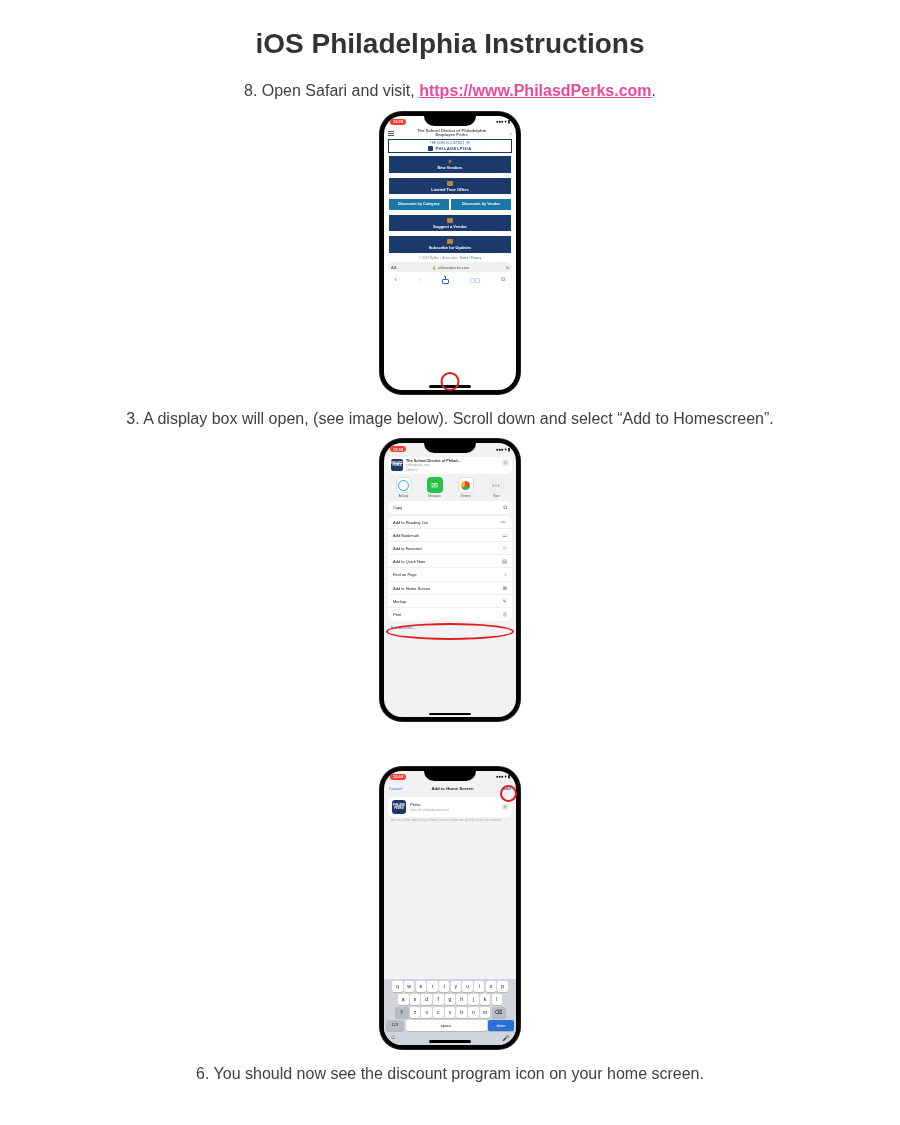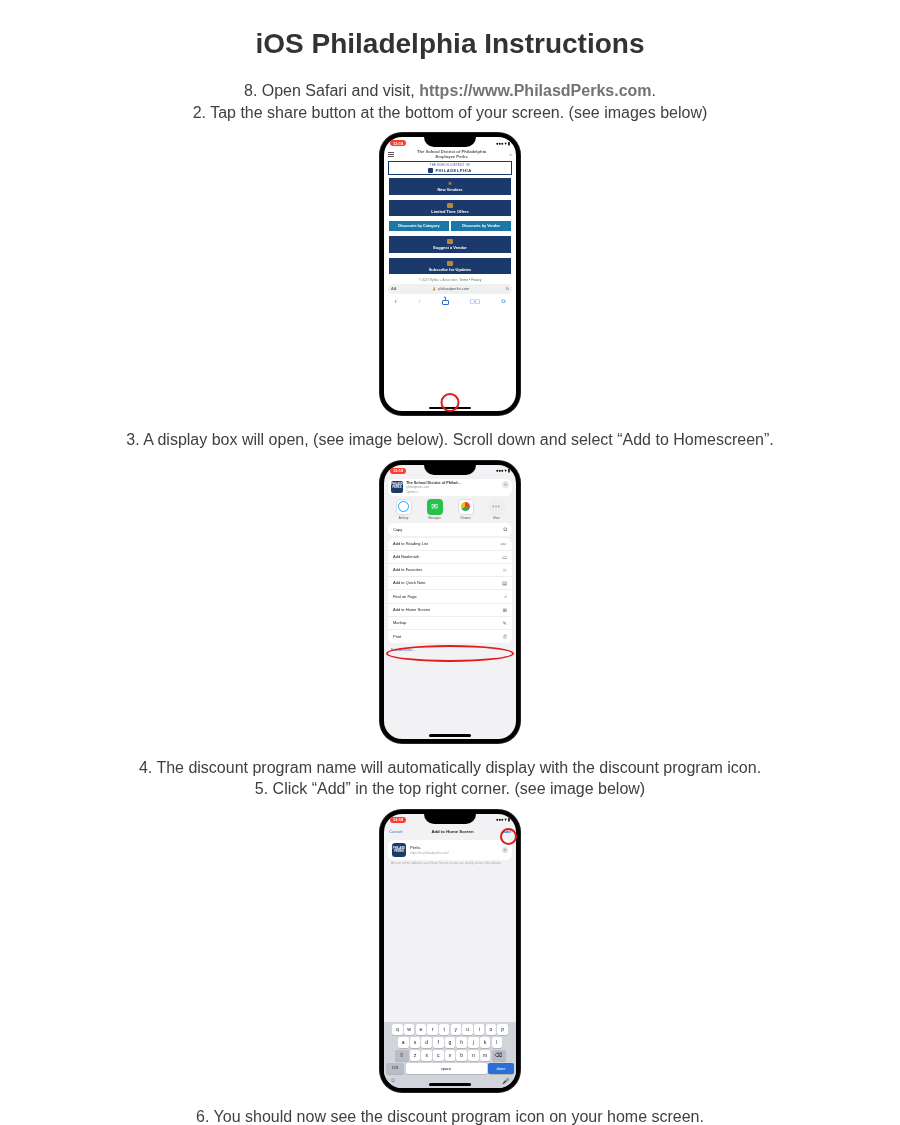--- a/index.html
+++ b/index.html
@@ -18,21 +18,21 @@
     color: #333;
     margin-bottom: 20px;
   }
   .instr-block {
     text-align: center;
     font-size: 16px;
     line-height: 1.35;
     color: #404040;
     margin: 4px 0 10px;
   }
-  .instr-block strong { font-weight: 700; color: #737373; }
+  .instr-block strong { font-weight: 700; color: #ec4899; text-decoration: underline; }
   .phone-wrap { display: flex; justify-content: center; margin: 6px 0 14px; }
 
   
   .phone {
     width: 140px;
     height: 282px;
     background: #000;
     border-radius: 22px;
     padding: 4px;
     position: relative;
@@ -219,21 +219,20 @@
   .kb-extra{ display:flex; justify-content:space-between; padding:1px 4px 0; font-size:6px; color:#555;}
 
 </style>
 </head>
 <body>
 
 <h1 class="title">iOS Philadelphia Instructions</h1>
 
 <div class="instr-block">
   <span>8. Open Safari and visit, </span><strong>https://www.PhilasdPerks.com</strong><span>.</span><br>
-  <span>2. Tap the share button at the bottom of your screen. (see images below)</span>
 </div>
 
 <div class="phone-wrap">
   <div class="phone">
     <div class="screen">
       <div class="notch"></div>
       <div class="status-bar">
         <span class="time-pill">12:18</span>
         <span class="status-right">●●● ▾ ▮</span>
       </div>
@@ -375,22 +374,21 @@
           </div>
       </div>
       <div class="s2-edit">Edit Actions…</div>
       <div class="home-indicator"></div>
     </div>
     <div class="ellipse" style="width:128px; height:17px; left:6px; top:184px;"></div>
   </div>
 </div>
 
 <div class="instr-block">
-  <span>4. The discount program name will automatically display with the discount program icon.</span><br>
-  <span>5. Click “Add” in the top right corner. (see image below)</span>
+  <br>
 </div>
 
 <div class="phone-wrap">
   <div class="phone">
     <div class="screen" style="background:#f2f2f4;">
       <div class="notch"></div>
       <div class="status-bar">
         <span class="time-pill">12:18</span>
         <span class="status-right">●●● ▾ ▮</span>
       </div>

